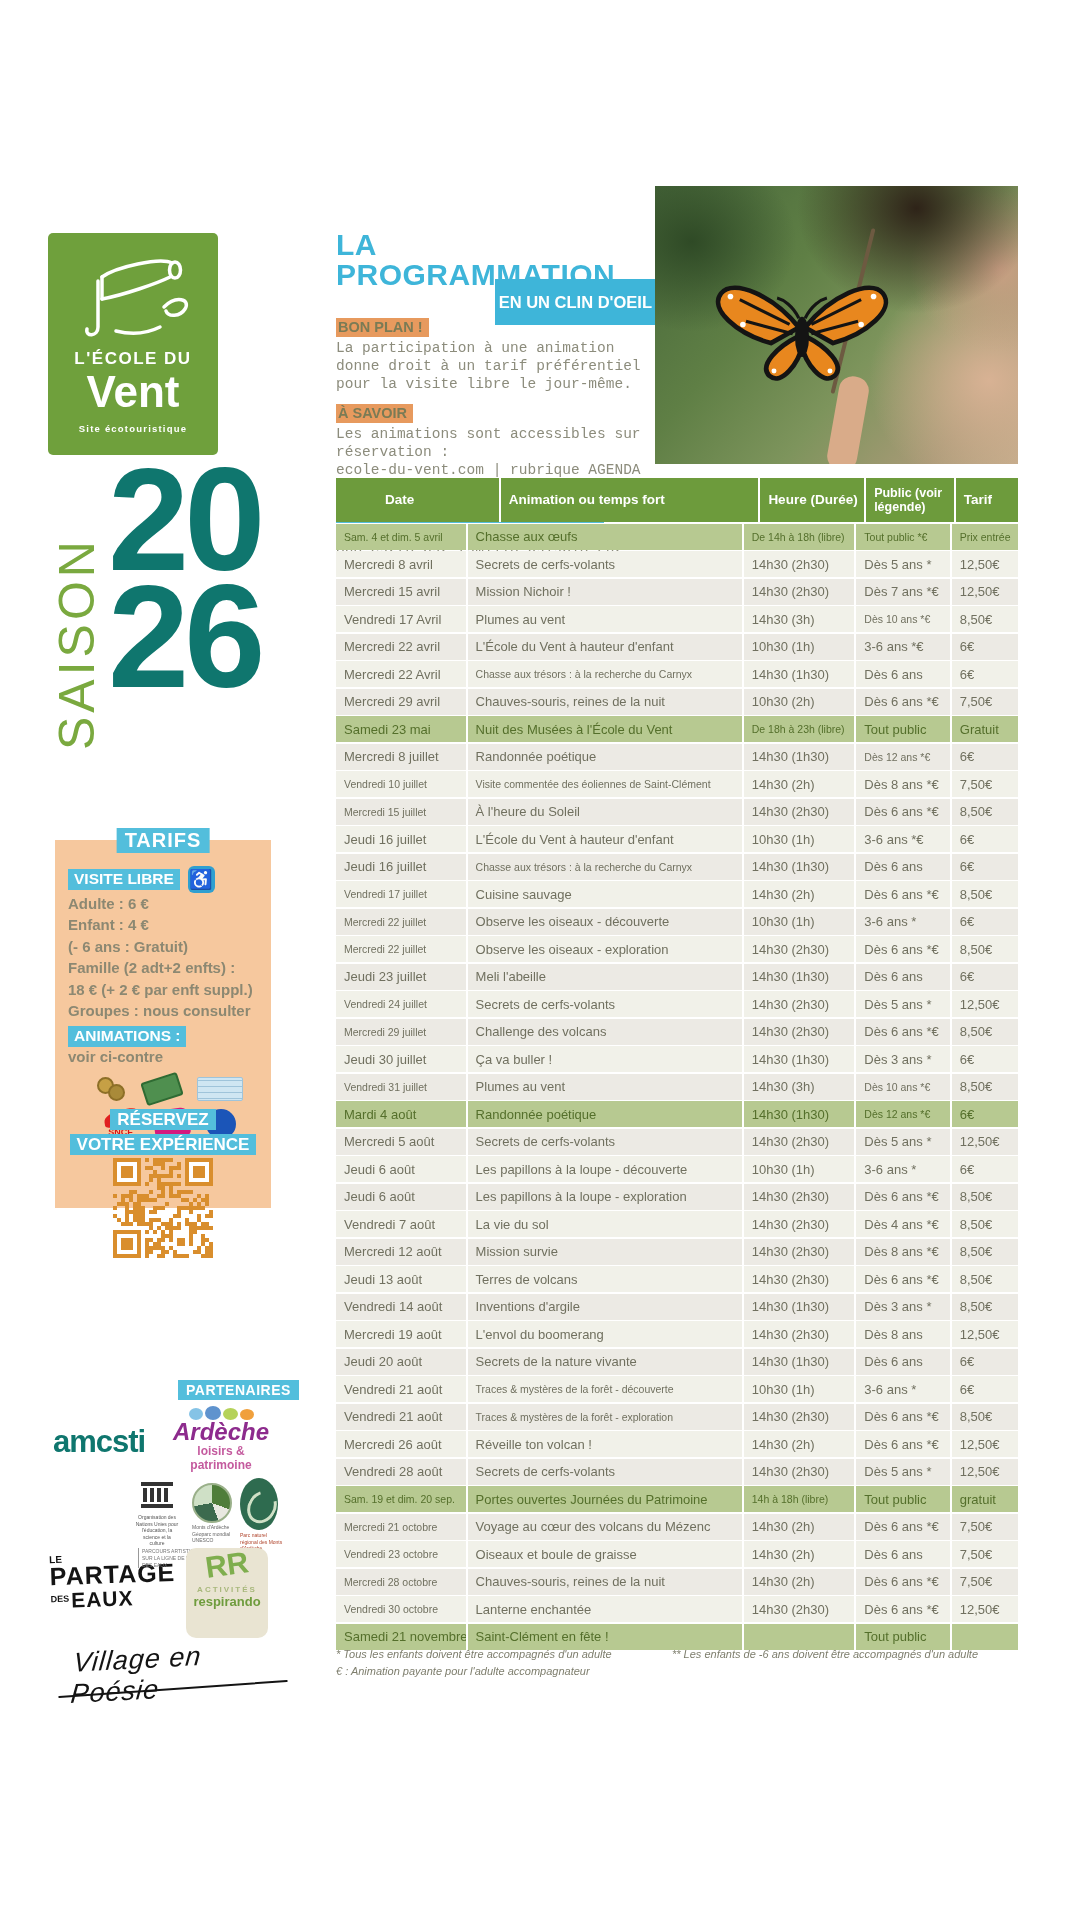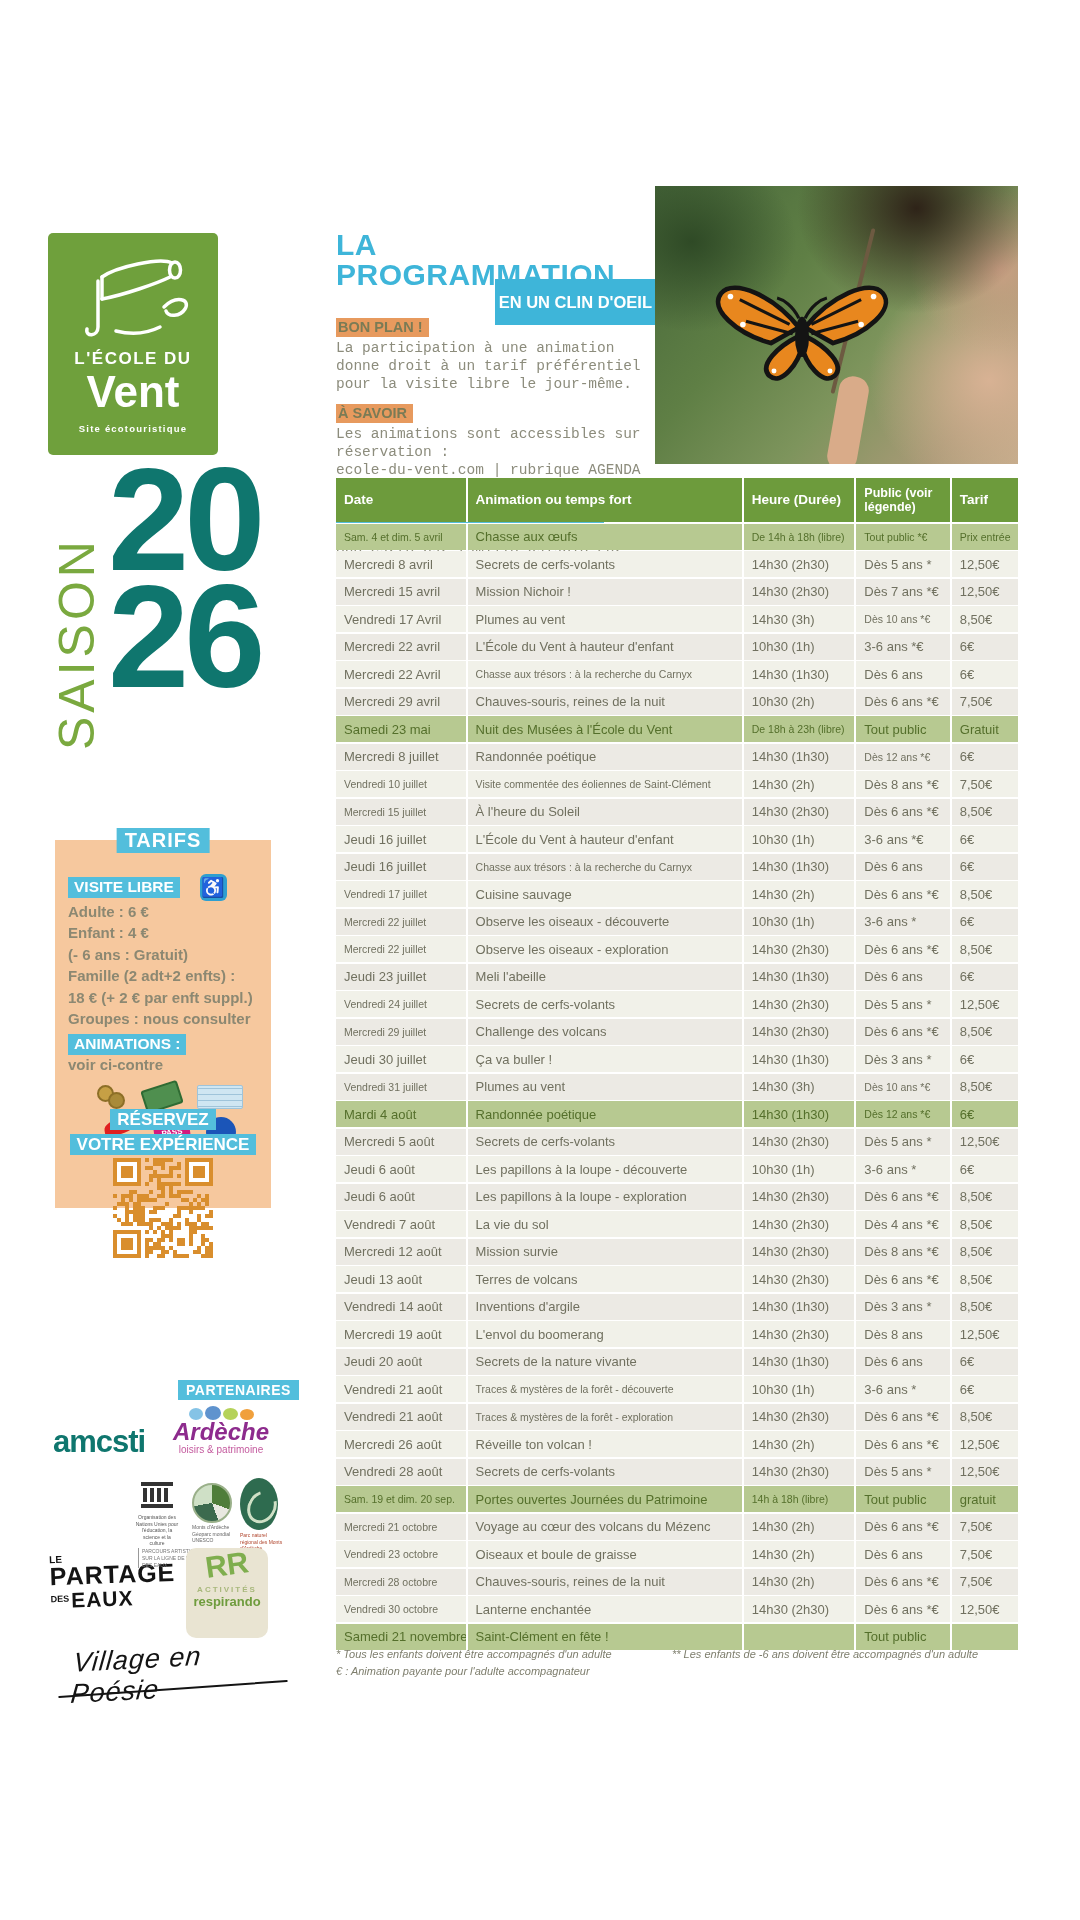--- a/index.html
+++ b/index.html
@@ -41,21 +41,21 @@
            radial-gradient(140px 120px at 10% 20%, #2f4a26 0%, rgba(47,74,38,0) 75%),
            linear-gradient(130deg,#46663a 0%,#5f7f45 35%,#7d945c 60%,#a99a77 85%,#c2ab8a 100%);}
   .butterfly{position:absolute;left:52px;top:70px;}
   .finger{position:absolute;left:178px;top:190px;width:30px;height:95px;background:#d9ab89;
           border-radius:14px;transform:rotate(10deg);}
   .twig{position:absolute;left:196px;top:40px;width:4px;height:170px;background:#6d5a41;
         transform:rotate(14deg);border-radius:2px;}
 
   
   .sched{position:absolute;left:336px;top:478px;width:682px;}
-  .thead{display:flex;background:#6d9b3c;color:#fff;font-weight:700;height:44px;align-items:center;}
+  .thead{display:flex;background:#6d9b3c;color:#fff;font-weight:700;height:44px;align-items:center;padding-left:41px;}
   .thead .c{font-size:13.5px;line-height:1.12;}
   .trow{display:flex;height:26px;margin-top:1.5px;align-items:center;background:#eceae4;}
   .trow.alt{background:#f1f1e9;}
   .trow.hl{background:#b7c991;color:#546f2b;}
   .c{padding-left:8px;box-sizing:border-box;overflow:hidden;white-space:nowrap;}
   .c1{width:19%;}.c2{width:40.5%;}.c3{width:16.5%;}.c4{width:14%;}.c5{width:10%;}
   .c2,.c3,.c4,.c5{border-left:2px solid #fff;align-self:stretch;display:flex;align-items:center;}
   .c1{align-self:stretch;display:flex;align-items:center;}
   .trow .c{font-size:13px;}
   .trow .small{font-size:10.5px;}
@@ -66,21 +66,21 @@
   .legend .cols{display:flex;}
   .legend .lcol{width:336px;}
   .legend .rcol{width:346px;}
 
   
   .stamp{position:absolute;left:48px;top:833px;width:230px;height:382px;background:#f6c89e;
          border:7px dotted #fff;box-sizing:border-box;background-clip:padding-box;}
   .stamp-title{position:absolute;left:50%;top:-12px;transform:translateX(-50%);
                background:#53bedc;color:#fff;font-weight:700;font-size:20px;padding:1px 8px;letter-spacing:1px;}
   .stamp-body{padding:26px 0 0 13px;color:#8c8872;font-weight:700;}
-  .visite-row{display:flex;align-items:center;gap:20px;margin-top:8px;}
+  .visite-row{display:flex;align-items:center;gap:8px;}
   .lbl-cyan{background:#53bedc;color:#fff;font-weight:700;font-size:15.5px;padding:1px 6px 2px;display:inline-block;}
   .wheelchair{width:27px;height:27px;background:#2f9fd0;border-radius:6px;color:#fff;font-size:19px;
               display:flex;align-items:center;justify-content:center;}
   .price-line{font-size:15px;line-height:1.43;}
   .voir{font-size:15px;margin-top:1px;}
   .payrow{display:flex;gap:16px;align-items:center;justify-content:center;margin-top:12px;}
   .coins{width:30px;height:24px;position:relative;}
   .coins i{position:absolute;width:17px;height:17px;border-radius:50%;background:#c6a045;border:2px solid #8d6f27;box-sizing:border-box;}
   .coins i:nth-child(2){left:11px;top:7px;background:#a98a39;}
   .banknote{width:34px;height:20px;background:#4f8f4f;border:2px solid #2f6b33;border-radius:3px;transform:rotate(-18deg);}
@@ -97,21 +97,21 @@
   .qr{position:absolute;left:113px;top:1158px;width:100px;height:100px;}
 
   
   .partners-label{position:absolute;left:178px;top:1380px;background:#53bedc;color:#fff;
                   font-weight:700;font-size:14px;padding:2px 8px;letter-spacing:0.5px;}
   .amcsti{position:absolute;left:53px;top:1424px;font-size:31px;font-weight:700;color:#0f766e;letter-spacing:-1px;}
   .ardeche{position:absolute;left:168px;top:1402px;width:106px;text-align:center;}
   .ardeche .dots{display:flex;justify-content:center;gap:2px;height:18px;align-items:flex-end;}
   .ardeche .dots i{display:block;border-radius:50%;}
   .ardeche-name{font-size:24px;font-weight:700;font-style:italic;color:#8d2b8d;line-height:1;}
-  .ardeche-sub{font-size:10px;color:#c45a9e;font-weight:400;text-align:center;}
+  .ardeche-sub{font-size:12px;color:#c45a9e;font-weight:700;text-align:center;}
   .unesco{position:absolute;left:135px;top:1480px;width:44px;text-align:center;color:#333;}
   .unesco .txt{font-size:5px;line-height:1.3;color:#555;}
   .geopark{position:absolute;left:192px;top:1483px;width:40px;height:40px;border-radius:50%;
            background:conic-gradient(#4f7d3a 0 110deg,#e8e8e0 110deg 160deg,#3c6a4e 160deg 260deg,#cfe0c6 260deg 360deg);
            border:2px solid #9ab08a;box-sizing:border-box;}
   .geopark-txt{position:absolute;left:192px;top:1524px;width:46px;font-size:5px;color:#666;line-height:1.3;}
   .parc{position:absolute;left:240px;top:1478px;width:38px;height:52px;background:#2e6b4f;border-radius:50%;}
   .parc i{position:absolute;left:8px;top:12px;width:22px;height:28px;border:3px solid #cfe0c6;
           border-radius:50%;border-top-color:transparent;transform:rotate(30deg);}
   .parc-txt{position:absolute;left:240px;top:1532px;width:44px;font-size:5px;color:#b0452c;line-height:1.3;}

